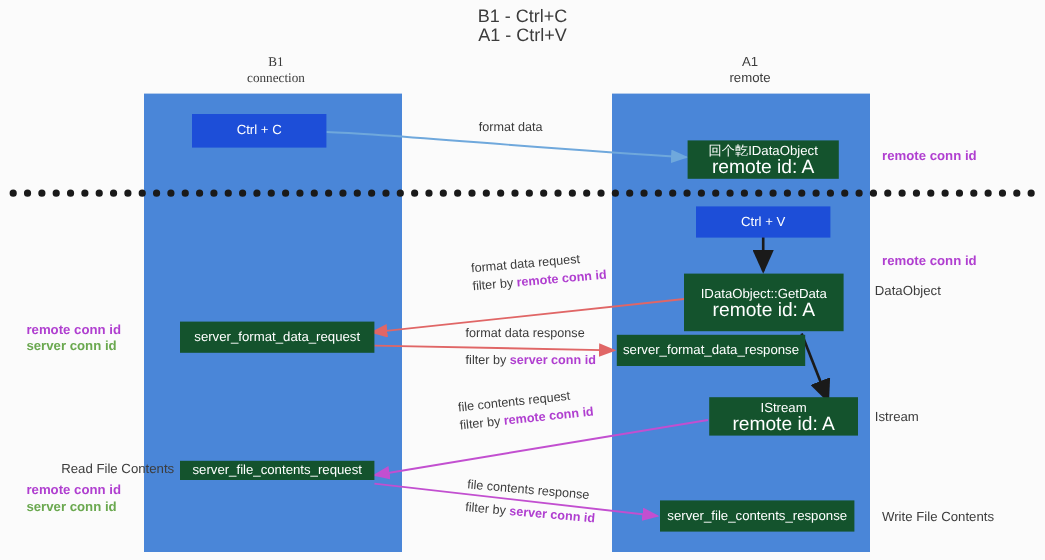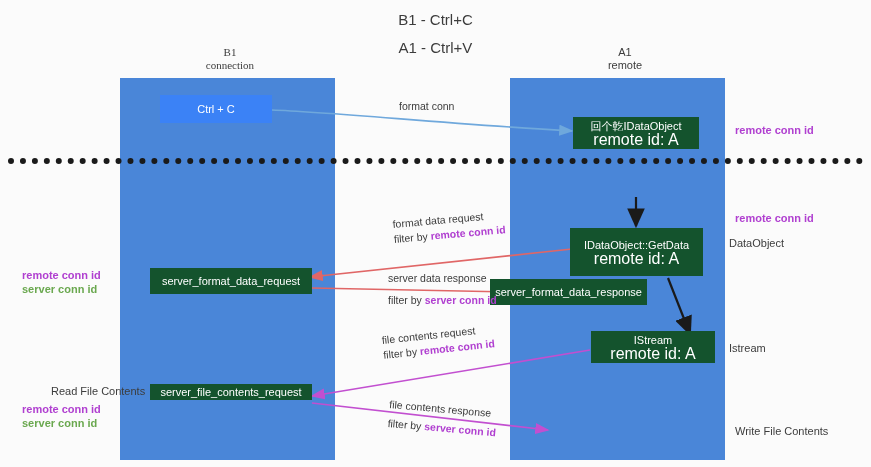--- a/index.html
+++ b/index.html
@@ -22,32 +22,32 @@
   .lane-head{
     position:absolute;text-align:center;font-size:11px;line-height:13px;
     color:#3c3c3c;white-space:pre-line;
   }
   .head-left{left:150px;top:46px;width:160px;font-family:Liberation Serif, serif;}
   .head-right{left:545px;top:46px;width:160px;}
 
   
   #title{
     position:absolute;left:0;top:6px;width:871px;text-align:center;
-    font-size:15px;line-height:28px;color:#3c3c3c;white-space:pre-line;
+    font-size:15px;line-height:16px;color:#3c3c3c;white-space:pre-line;
   }
 
   
   .box{
     position:absolute;display:flex;flex-direction:column;
     align-items:center;justify-content:center;
     color:#ffffff;font-size:11px;line-height:13px;text-align:center;
     box-sizing:border-box;
   }
   .box .l2{font-size:16px;line-height:13px;}
-  .green{background:#3b82f6;}
+  .green{background:#1d4ed8;}
   .orange{background:#14532d;}
 
   
   #divider{
     position:absolute;left:8px;top:158px;width:855px;height:0;
     border-top:6px dotted #1a1a1a;
   }
 
   
   .sidelabel{position:absolute;font-size:11px;line-height:14px;}
@@ -116,53 +116,59 @@
 
   <div class="box green" style="left:160px;top:95px;width:112px;height:28px;">
     <span>Ctrl + C</span>
   </div>
 
   <div class="box orange" style="left:573px;top:117px;width:126px;height:32px;">
     <span>回个亁IDataObject</span>
     <span class="l2">remote id: A</span>
   </div>
 
+  <div class="box green" style="left:580px;top:172px;width:112px;height:26px;">
+    <span>Ctrl + V</span>
+  </div>
 
   <div class="box orange" style="left:570px;top:228px;width:133px;height:48px;">
     <span>IDataObject::GetData</span>
     <span class="l2">remote id: A</span>
   </div>
 
   <div class="box orange" style="left:150px;top:268px;width:162px;height:26px;">
     <span>server_format_data_request</span>
   </div>
 
-  <div class="box orange" style="left:490px;top:279px;width:157px;height:26px;">
+  <div class="box orange" style="left:514px;top:279px;width:157px;height:26px;">
     <span>server_format_data_response</span>
   </div>
 
   <div class="box orange" style="left:591px;top:331px;width:124px;height:32px;">
     <span>IStream</span>
     <span class="l2">remote id: A</span>
   </div>
 
   <div class="box orange" style="left:150px;top:384px;width:162px;height:16px;">
     <span>server_file_contents_request</span>
   </div>
 
+  <div class="box orange" style="left:550px;top:417px;width:162px;height:26px;">
+    <span>server_file_contents_response</span>
+  </div>
 
-  <div class="arrlab" style="left:399px;top:99px;">format conn</div>
+  <div class="arrlab" style="left:399px;top:99px;">format data</div>
 
   <div class="arrlab" style="left:392px;top:217px;transform:rotate(-5deg);transform-origin:left top;">
     <div>format data request</div>
     <div><span>filter by </span><span class="lab-purple">remote conn id</span></div>
   </div>
 
   <div class="arrlab" style="left:388px;top:271px;">
-    <div>server data response</div>
+    <div>format data response</div>
     <div style="margin-top:7px;"><span>filter by </span><span class="lab-purple">server conn id</span></div>
   </div>
 
   <div class="arrlab" style="left:381px;top:333px;transform:rotate(-6deg);transform-origin:left top;">
     <div>file contents request</div>
     <div><span>filter by </span><span class="lab-purple">remote conn id</span></div>
   </div>
 
   <div class="arrlab" style="left:390px;top:397px;transform:rotate(5deg);transform-origin:left top;">
     <div>file contents response</div>

